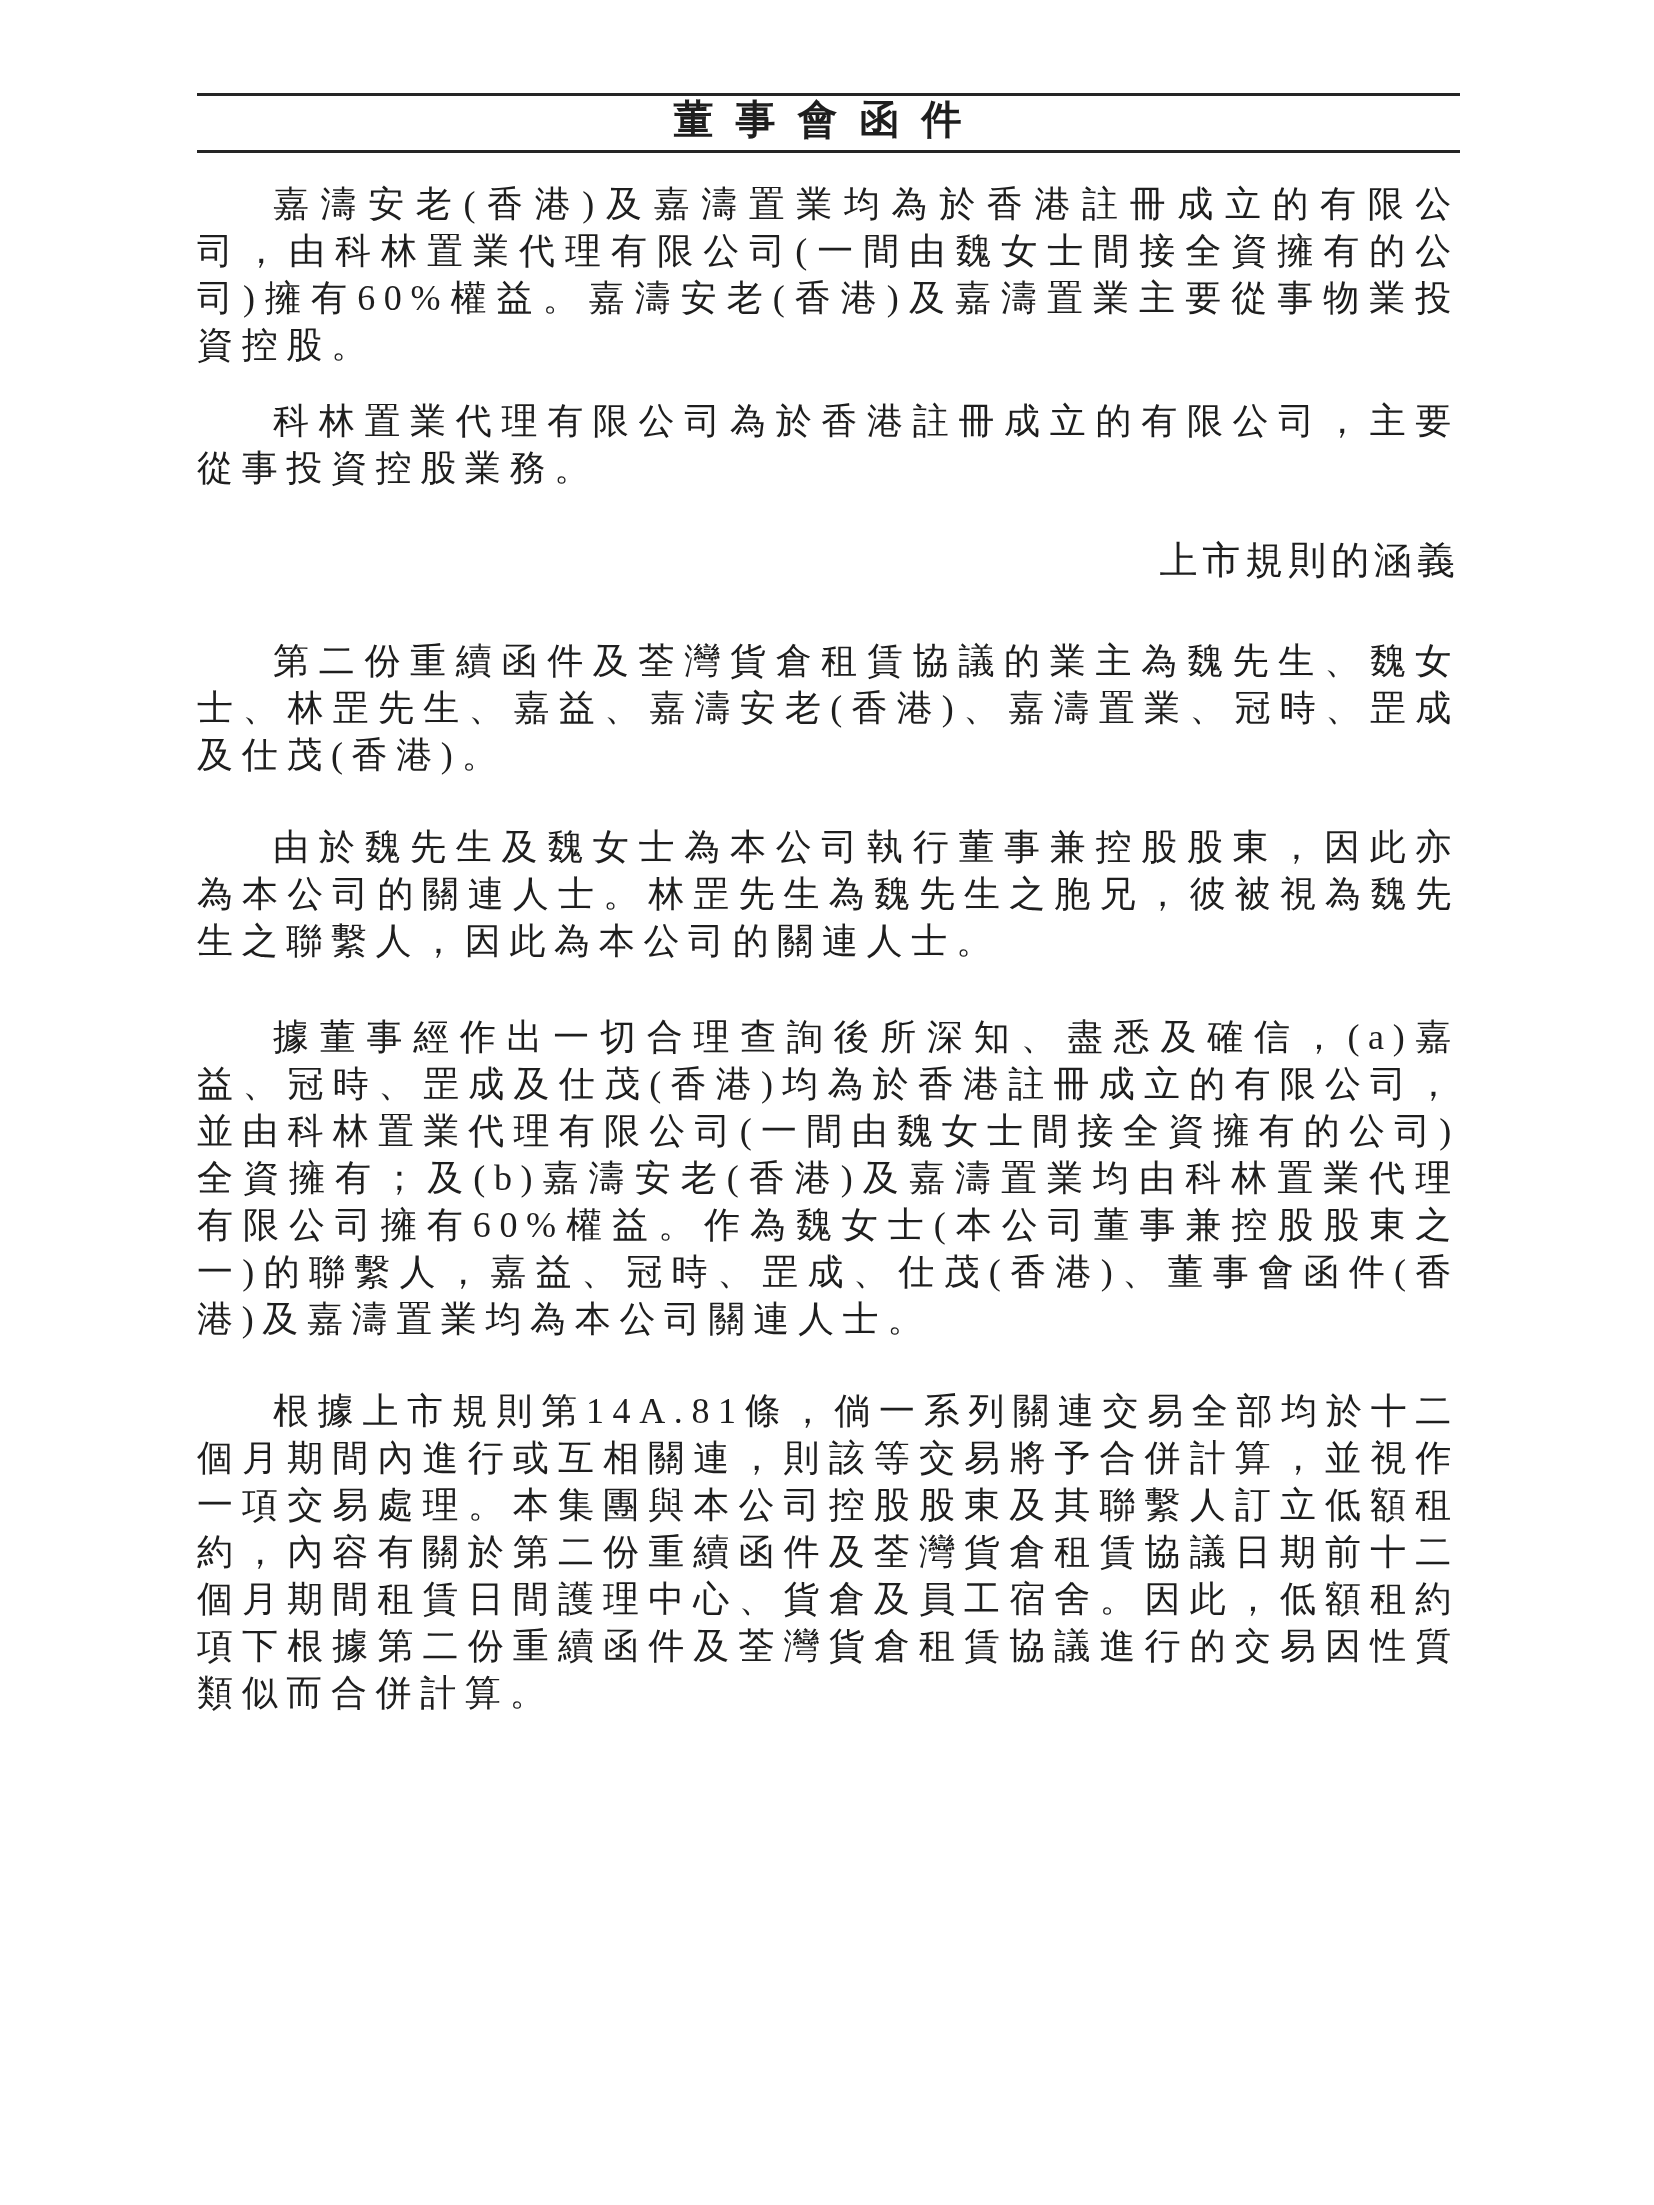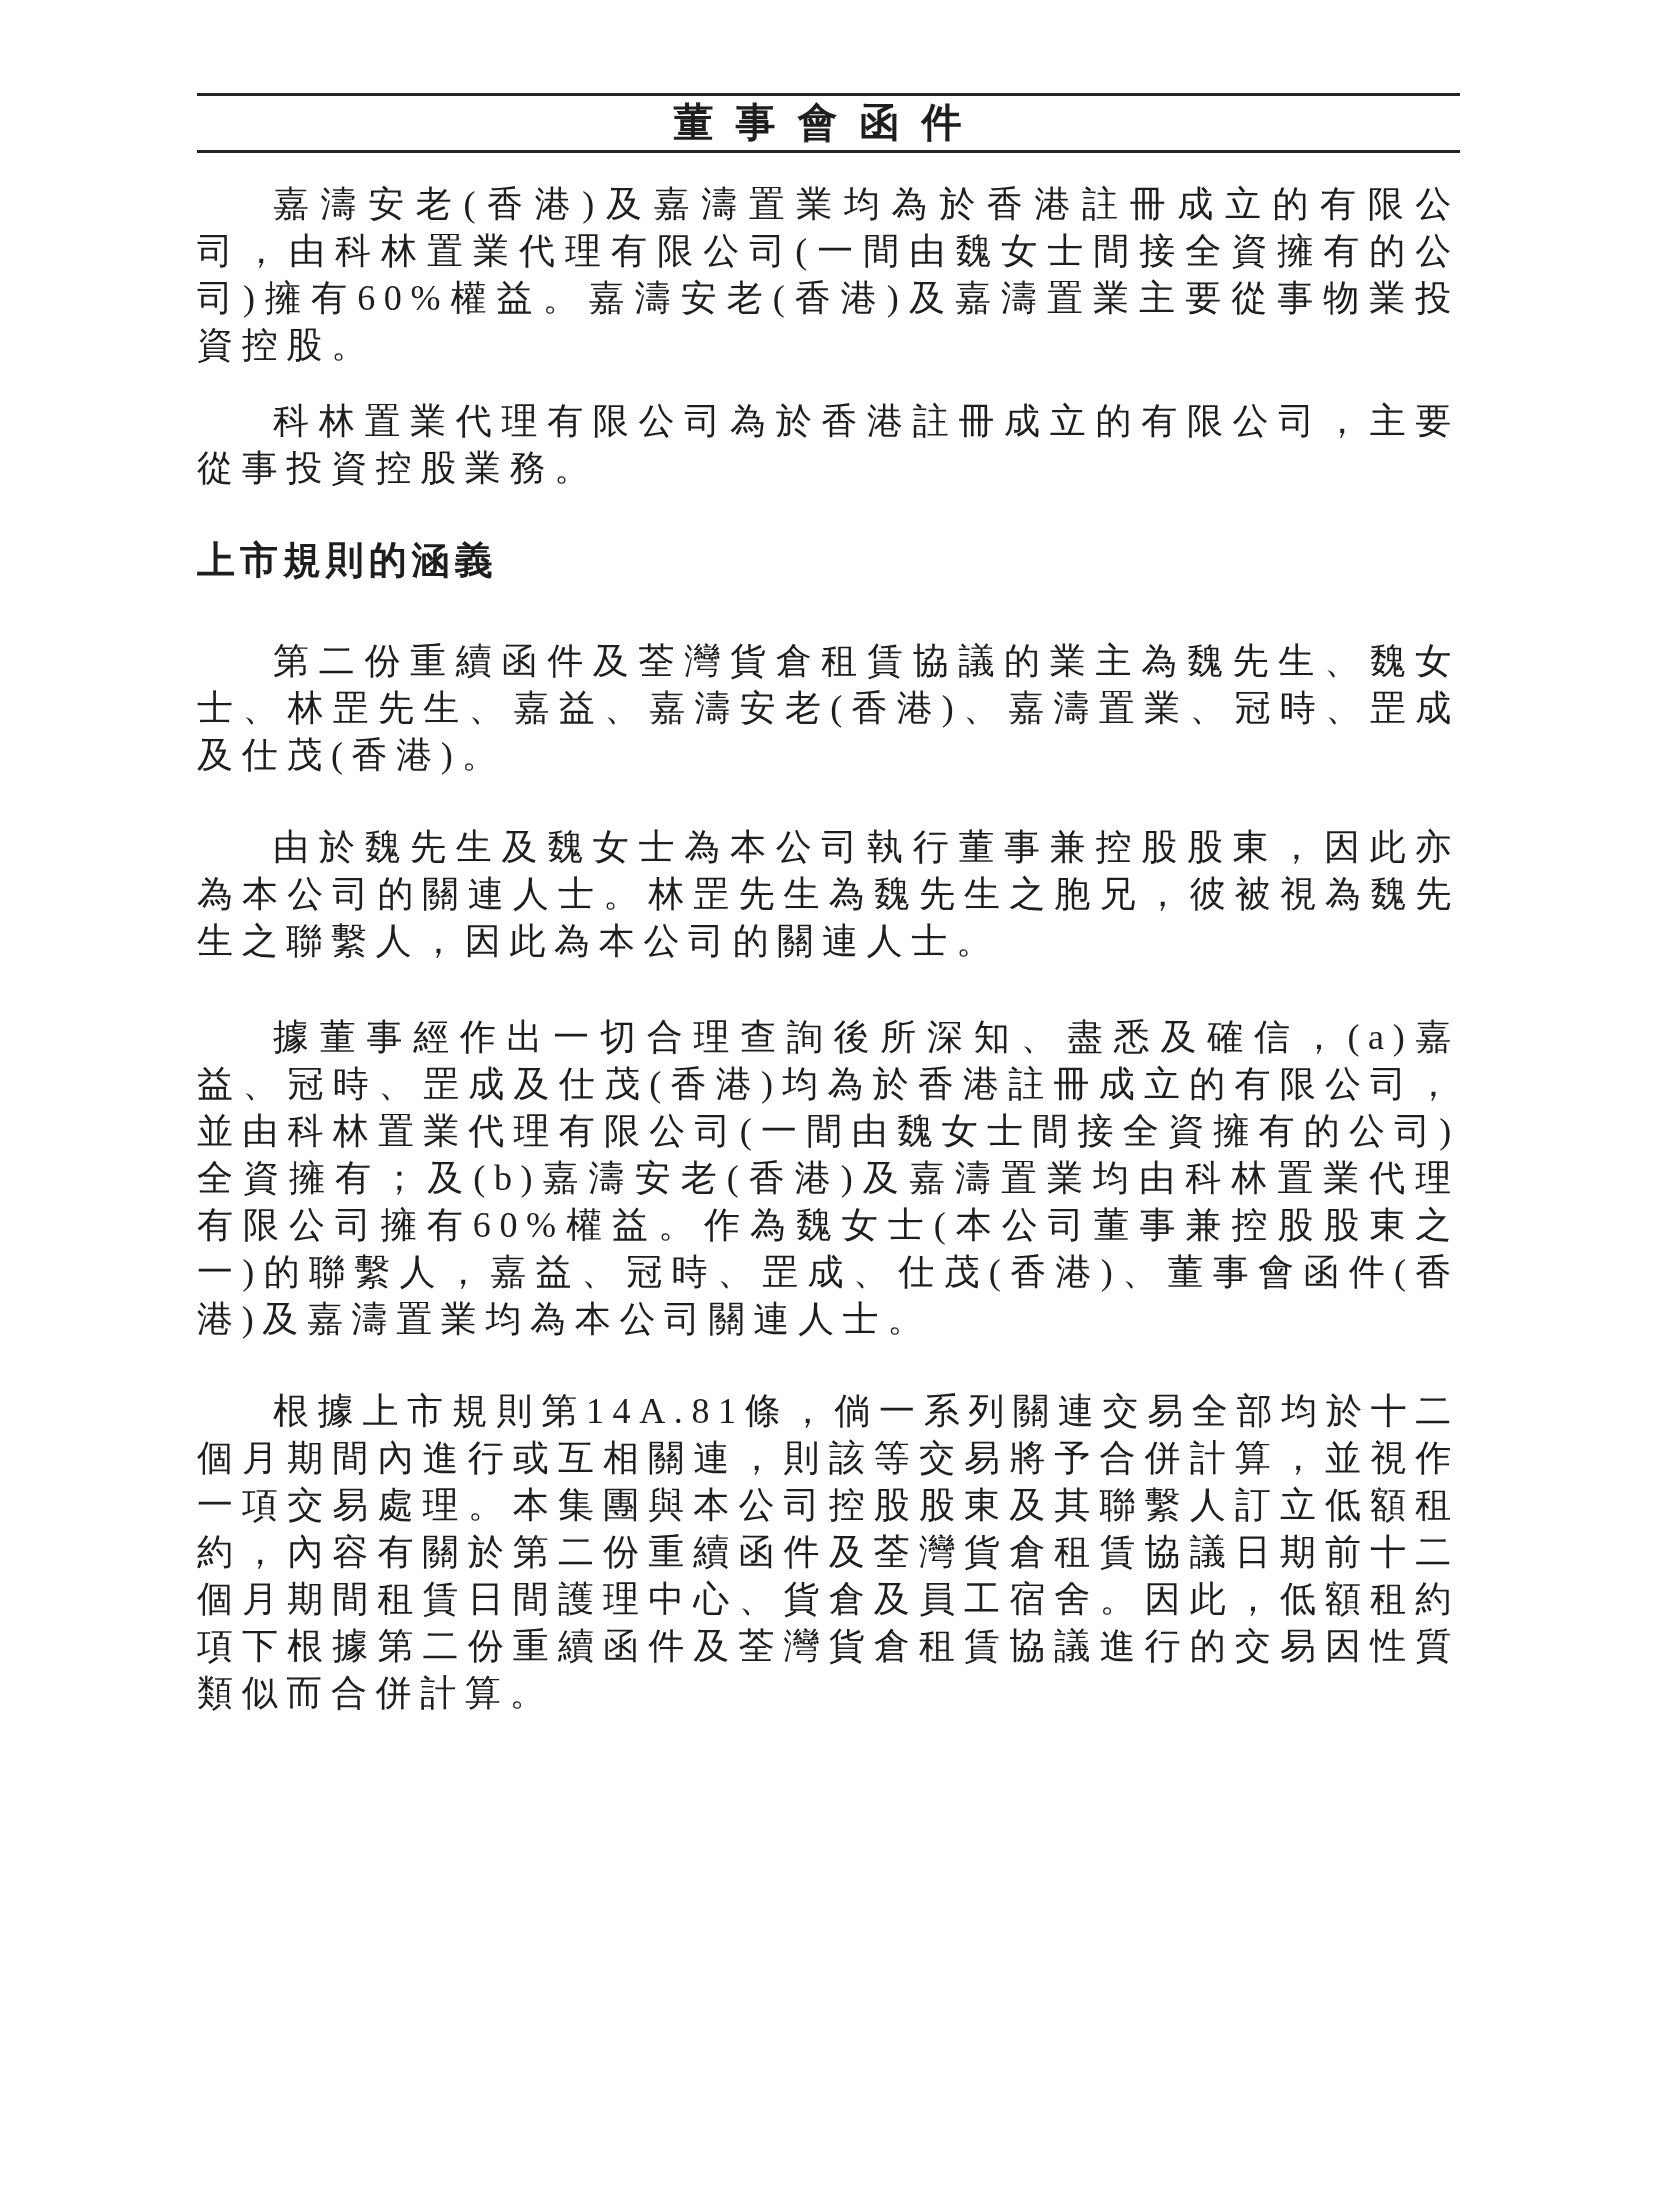--- a/index.html
+++ b/index.html
@@ -16,21 +16,21 @@
     font-family: "Liberation Serif", "DejaVu Serif", serif;
     overflow: hidden;
   }
   .header {
     margin: 93px 194px 0 197px;
     border-top: 3px solid #252525;
     border-bottom: 3px solid #252525;
   }
   .page-title {
     text-align: center;
-    font-family: Liberation Serif, serif;
+    font-family: Liberation Mono, monospace;
     font-weight: bold;
     font-size: 40px;
     line-height: 54px;
     letter-spacing: 0.55em;
     white-space: nowrap;
   }
   .content {
     margin: 0 194px 0 197px;
     font-size: 36px;
     line-height: 47px;
@@ -43,25 +43,25 @@
     text-indent: 76px;
   }
   .para.gap-first  { margin-top: 28px; }
   .para.gap-57     { margin-top: 29px; }
   .para.gap-54     { margin-top: 54px; }
   .para.gap-49     { margin-top: 49px; }
   .para.gap-45     { margin-top: 45px; }
   .section-heading {
     margin: 45px 0 12px 0;
     font-family: "Liberation Sans", "DejaVu Sans", sans-serif;
-    font-weight: bold;
+    font-weight: normal;
     font-size: 38px;
     line-height: 47px;
     letter-spacing: 0.13em;
-    text-align: left;
+    text-align: right;
     text-indent: 0;
   }
   .footer {
     position: absolute;
     left: 0;
     right: 0;
     top: 2024px;
     text-align: center;
     font-size: 34px;
     line-height: 47px;

